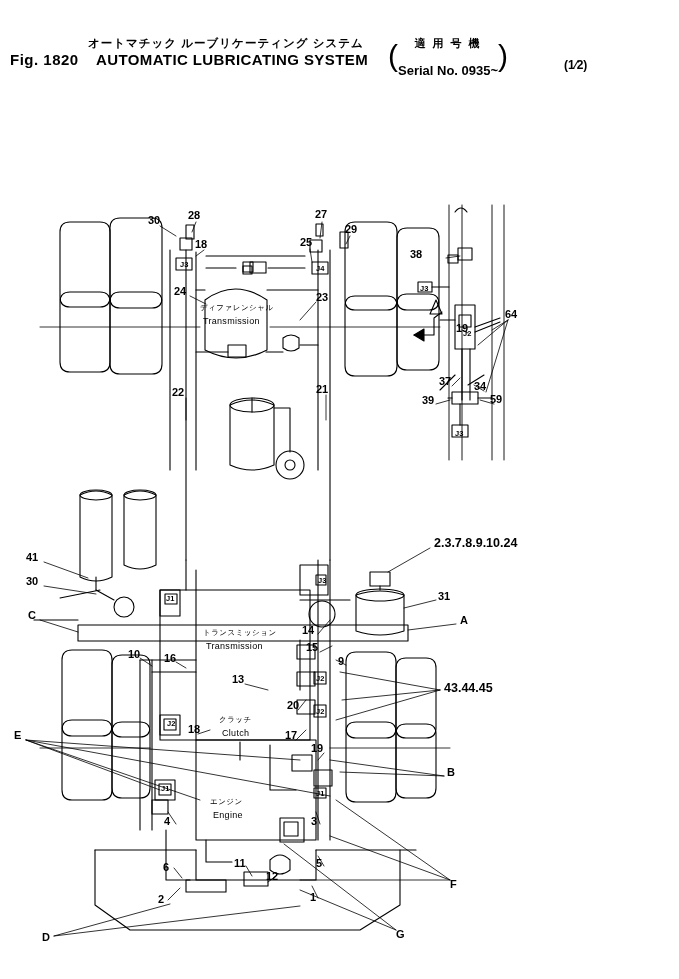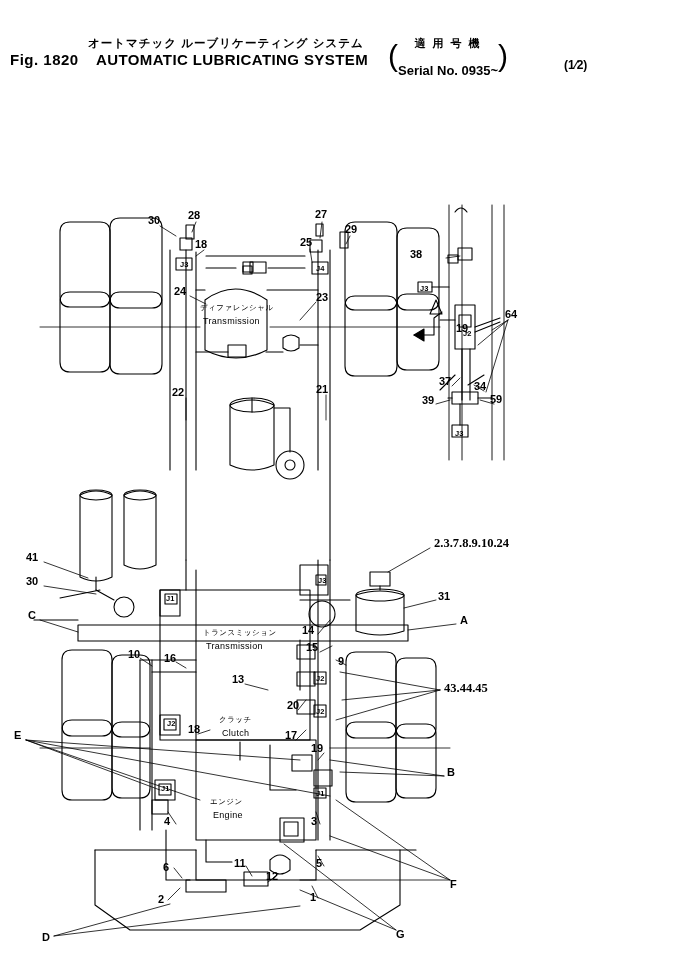--- a/index.html
+++ b/index.html
@@ -22,21 +22,21 @@
   .ser-jp{font-size:11px;font-weight:bold;letter-spacing:2px;display:block;}
   .ser-en{font-size:13px;font-weight:bold;display:block;margin-top:12px;}
   .half{position:absolute;left:564px;top:40px;font-size:12px;font-weight:bold;}
 
   
   svg.dwg{position:absolute;left:0;top:0;width:679px;height:979px;}
 
   
   .lbl{position:absolute;font-size:11px;font-weight:bold;color:#000;
        white-space:nowrap;}
-  .lbl.big{font-size:12.5px;font-family:Liberation Serif, serif;}
+  .lbl.big{font-size:12.5px;}
   .jp-sm{position:absolute;font-size:7.5px;white-space:nowrap;letter-spacing:.5px;}
   .en-sm{position:absolute;font-size:9px;white-space:nowrap;letter-spacing:.3px;}
   .boxnum{position:absolute;font-size:7.5px;font-weight:bold;white-space:nowrap;}
 </style>
 </head>
 <body>
 
 <div id="sheet">
 
   <div class="hdr">

